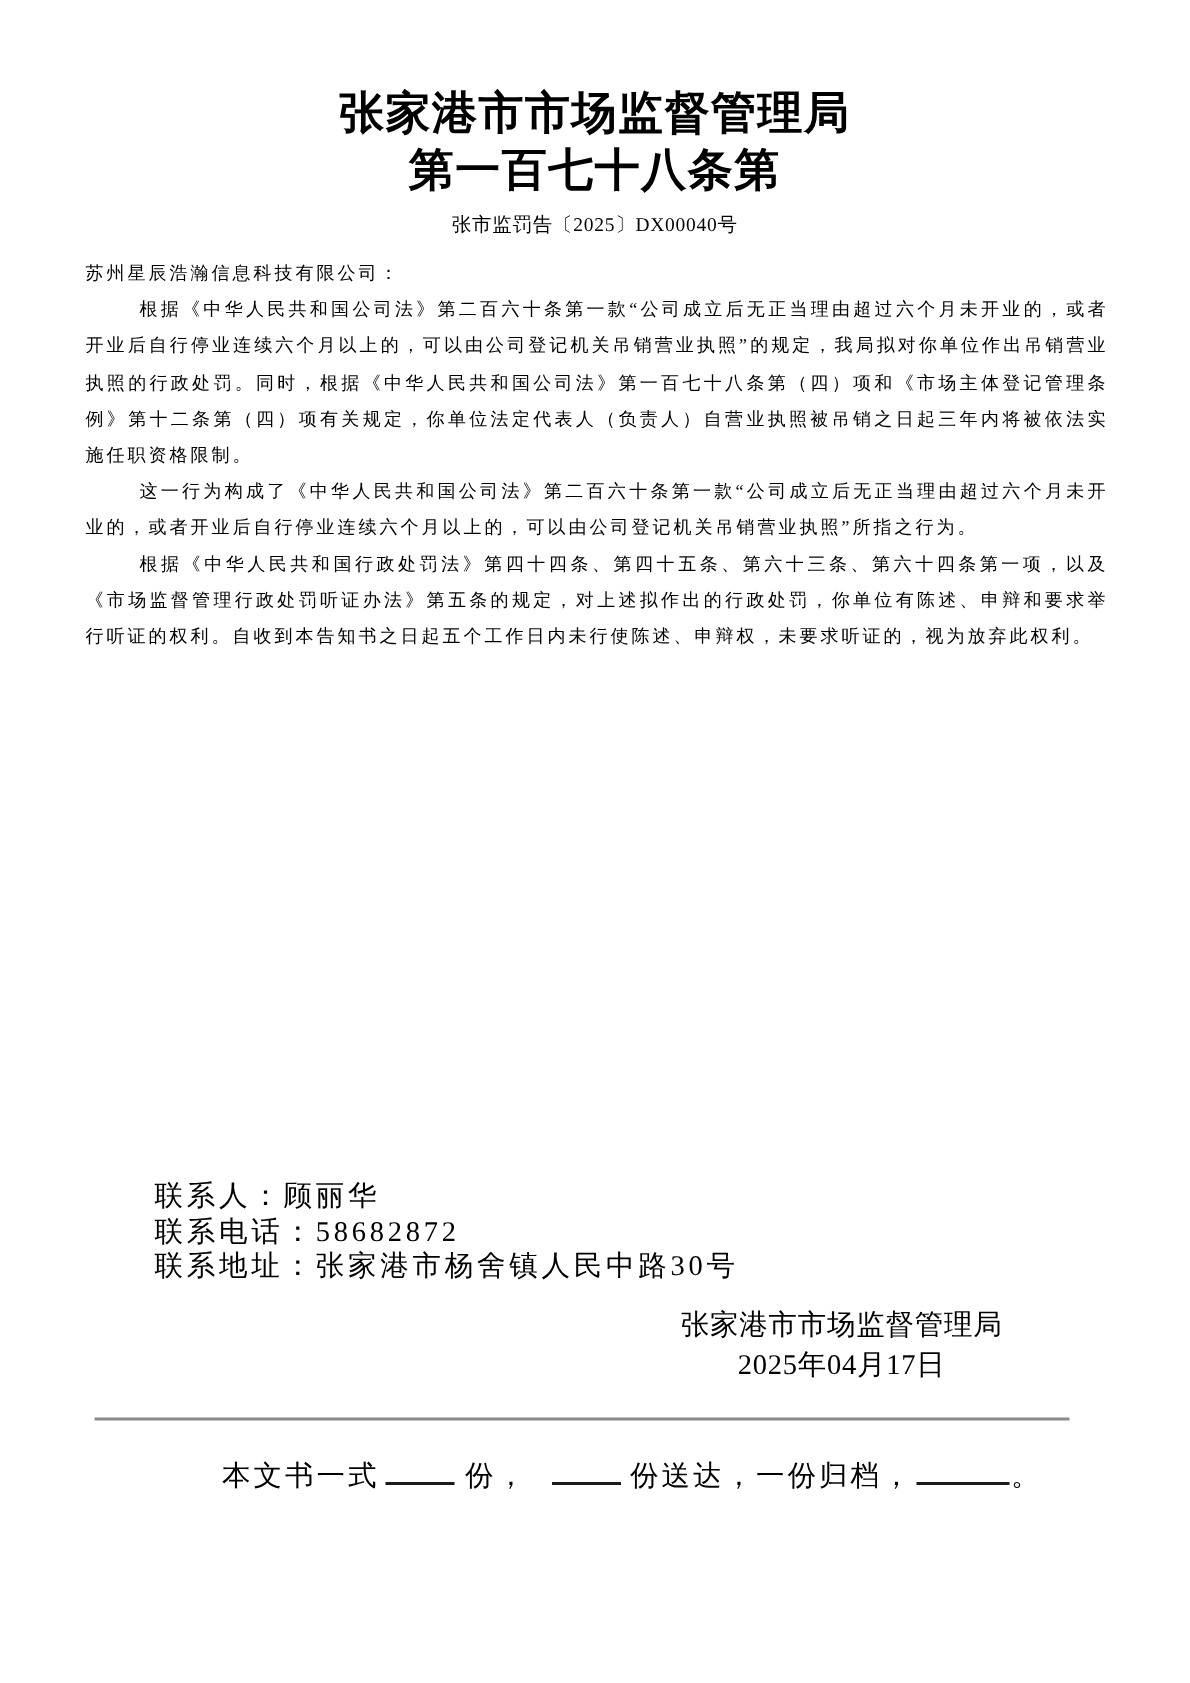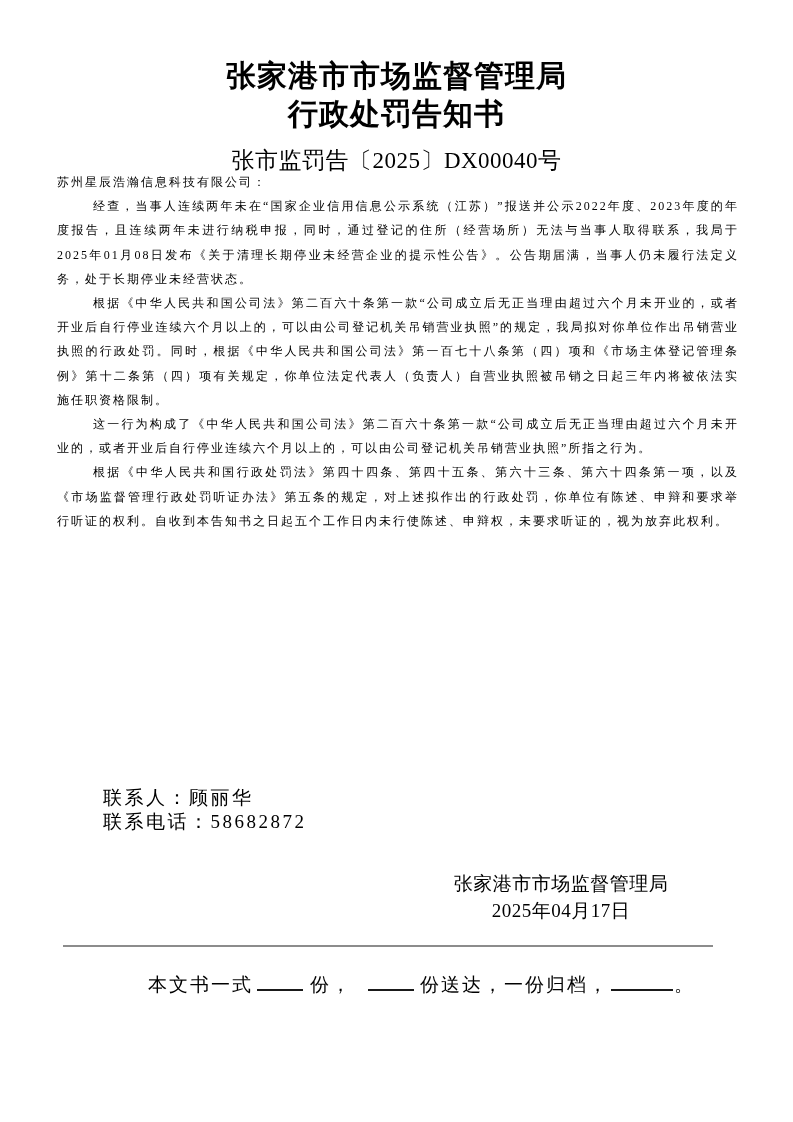--- a/index.html
+++ b/index.html
@@ -16,23 +16,23 @@
   .title-block { padding-top: 57px; text-align: center; }
   .title-line {
     font-family: "Liberation Sans", sans-serif;
     font-weight: bold;
     font-size: 30px;
     line-height: 38px;
     letter-spacing: 1px;
   }
   .doc-number {
     text-align: center;
-    font-size: 23px;
+    font-size: 13px;
     line-height: 24px;
-    margin-top: 16px;
+    margin-top: 5px;
     letter-spacing: 0.5px;
   }
   .body-text {
     position: absolute;
     top: 170px;
     left: 57px;
     width: 682px;
     font-size: 12px;
     line-height: 24.2px;
     letter-spacing: 2px;
@@ -85,35 +85,35 @@
   .blank-delivery { width: 46px; margin: 0 6px 0 16px; }
   .blank-extra    { width: 62px; margin: 0 1px 0 2px; }
 </style>
 </head>
 <body>
 
 <div class="page">
 
   <div class="title-block">
     <div class="title-line">张家港市市场监督管理局</div>
-    <div class="title-line">行政处罚告知书</div>
+    <div class="title-line">第一百七十八条第</div>
     <div class="doc-number">张市监罚告〔2025〕DX00040号</div>
   </div>
 
   <div class="body-text">
     <div class="recipient">苏州星辰浩瀚信息科技有限公司：</div>
-    <p>经查，当事人连续两年未在“国家企业信用信息公示系统（江苏）”报送并公示2022年度、2023年度的年度报告，且连续两年未进行纳税申报，同时，通过登记的住所（经营场所）无法与当事人取得联系，我局于2025年01月08日发布《关于清理长期停业未经营企业的提示性公告》。公告期届满，当事人仍未履行法定义务，处于长期停业未经营状态。</p>
     <p>根据《中华人民共和国公司法》第二百六十条第一款“公司成立后无正当理由超过六个月未开业的，或者开业后自行停业连续六个月以上的，可以由公司登记机关吊销营业执照”的规定，我局拟对你单位作出吊销营业执照的行政处罚。同时，根据《中华人民共和国公司法》第一百七十八条第（四）项和《市场主体登记管理条例》第十二条第（四）项有关规定，你单位法定代表人（负责人）自营业执照被吊销之日起三年内将被依法实施任职资格限制。</p>
     <p>这一行为构成了《中华人民共和国公司法》第二百六十条第一款“公司成立后无正当理由超过六个月未开业的，或者开业后自行停业连续六个月以上的，可以由公司登记机关吊销营业执照”所指之行为。</p>
     <p>根据《中华人民共和国行政处罚法》第四十四条、第四十五条、第六十三条、第六十四条第一项，以及《市场监督管理行政处罚听证办法》第五条的规定，对上述拟作出的行政处罚，你单位有陈述、申辩和要求举行听证的权利。自收到本告知书之日起五个工作日内未行使陈述、申辩权，未要求听证的，视为放弃此权利。</p>
   </div>
 
   <div class="contact-block">
     <div>联系人：顾丽华</div>
     <div>联系电话：58682872</div>
+    <div>联系地址：张家港市杨舍镇人民中路30号</div>
   </div>
 
   <div class="signature-block">
     <div>张家港市市场监督管理局</div>
     <div>2025年04月17日</div>
   </div>
 
   <div class="footer-rule"></div>
 
   <div class="footer-note">

